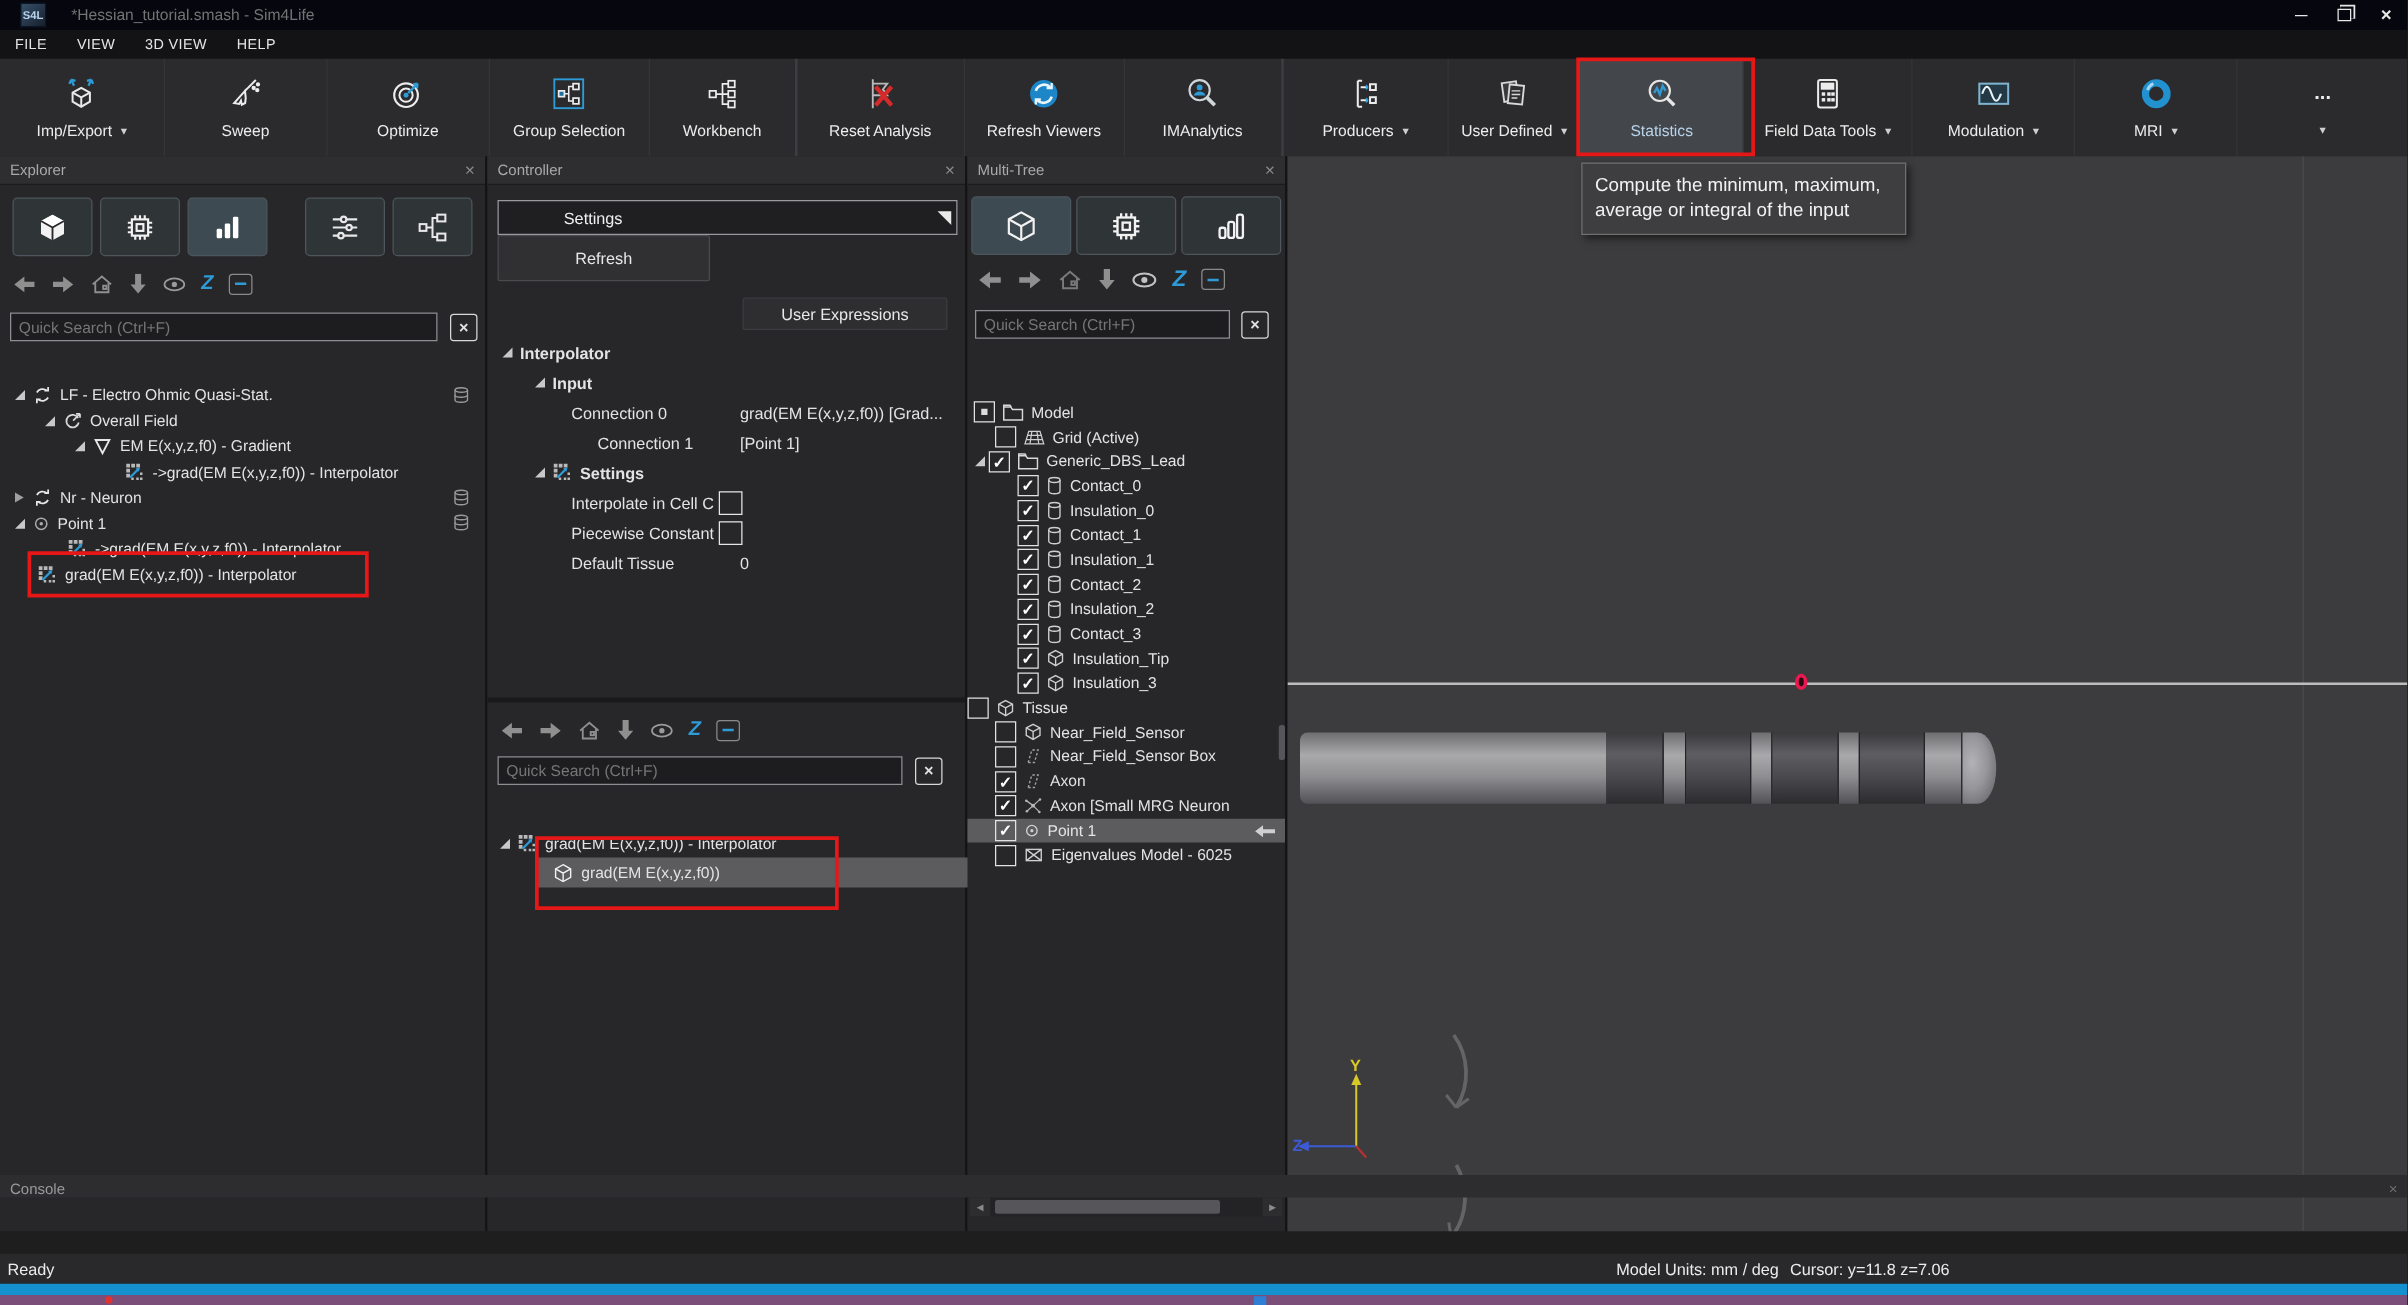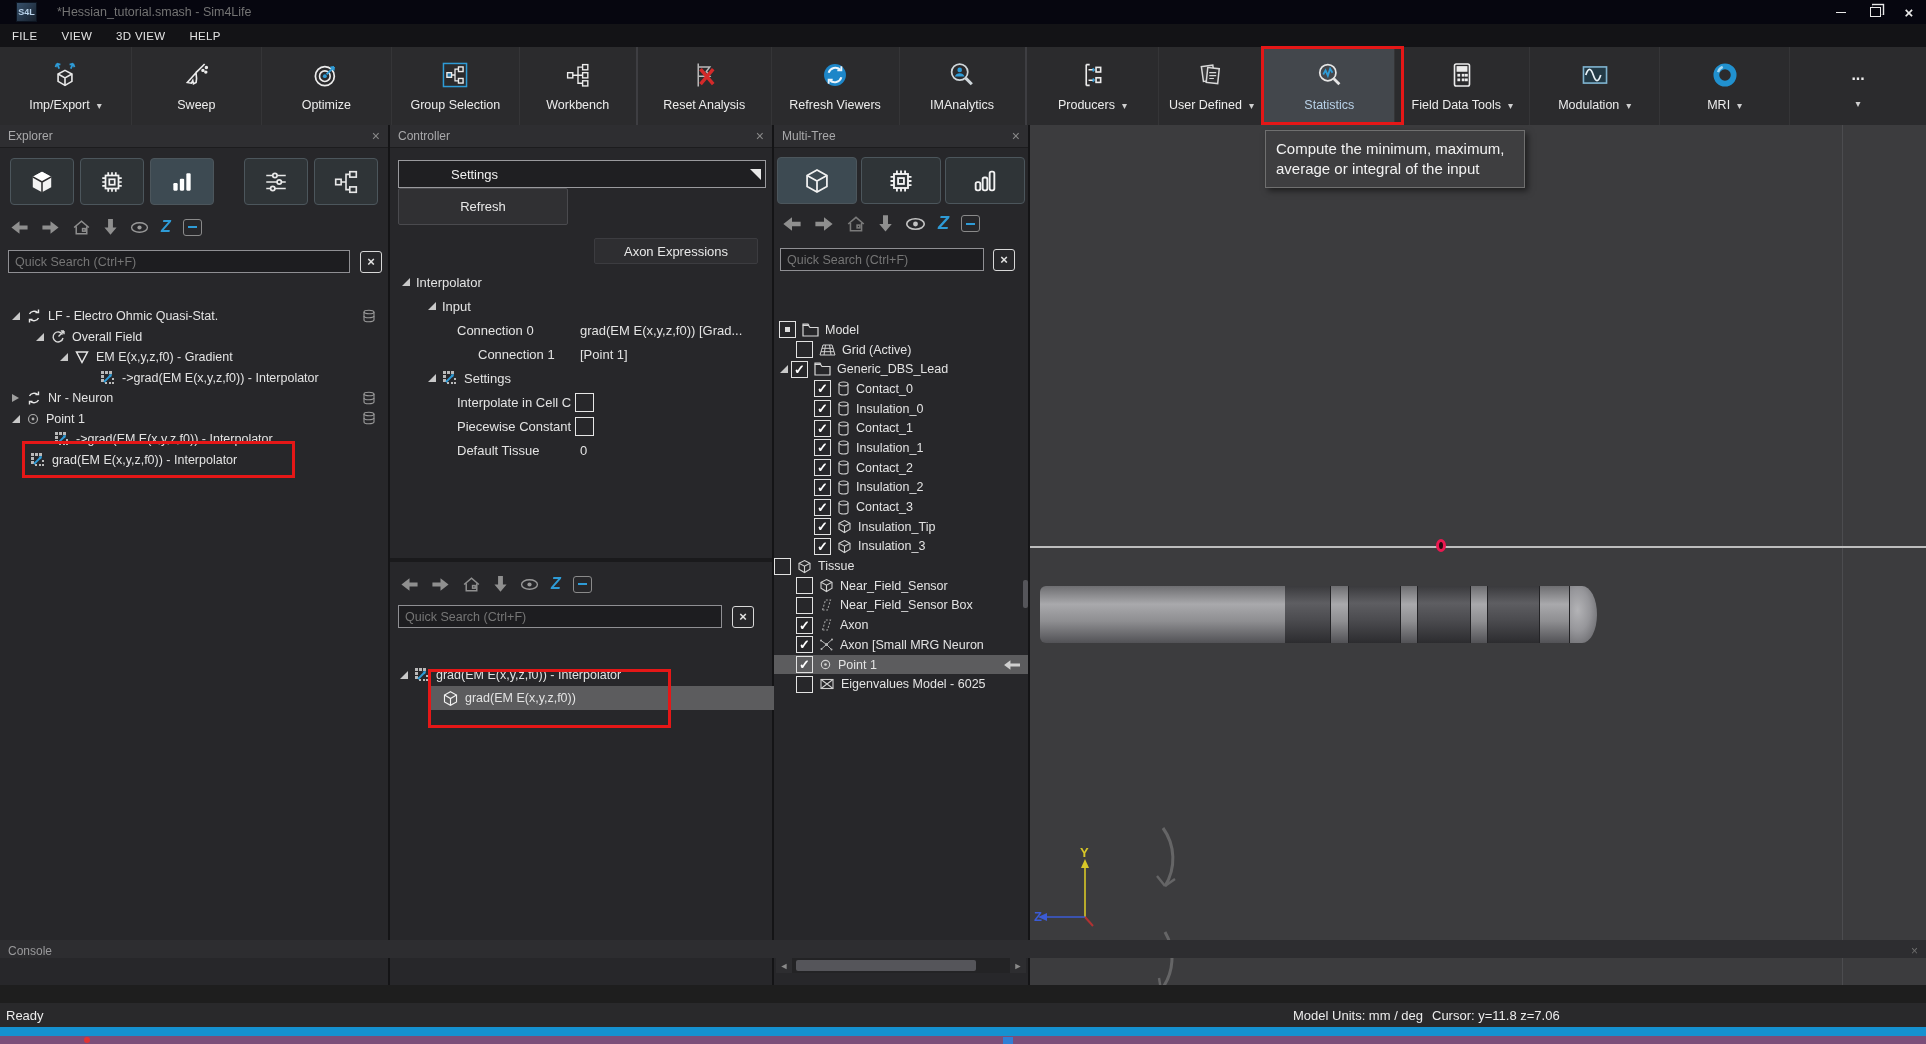--- a/index.html
+++ b/index.html
@@ -65,22 +65,22 @@
   .dbicon{margin-left:auto;margin-right:12px;flex:none;}
 
   
   .ctrldrop{position:absolute;left:8px;top:35px;width:366px;height:26px;background:#1f1f22;border:1px solid #9a9a9e;
             display:flex;align-items:center;}
   .ctrldrop .dtext{margin-left:52px;font-size:13px;color:#f0f0f0;}
   .ctrldrop .dtri{margin-left:auto;margin-right:4px;width:0;height:0;border-top:11px solid #e8e8e8;border-left:11px solid transparent;}
   .cbtn{position:absolute;background:#303033;border:1px solid #4a4a4e;border-radius:2px;color:#e8e8e8;font-size:13px;
         display:flex;align-items:center;justify-content:center;}
   .crow{height:24px;display:flex;align-items:center;font-size:13px;color:#e3e3e3;position:relative;}
-  .crow .bold{font-weight:normal;}
-  .cvalue{position:absolute;left:190px;font-size:13px;color:#e3e3e3;white-space:nowrap;overflow:hidden;max-width:190px;text-align:center;}
+  .crow .bold{font-weight:bold;}
+  .cvalue{position:absolute;left:202px;font-size:13px;color:#e3e3e3;white-space:nowrap;overflow:hidden;max-width:190px;text-align:center;}
   .ckbox{position:absolute;left:185px;width:17px;height:17px;border:1.7px solid #e6e6e6;background:transparent;}
   .splitter{position:absolute;left:0;width:100%;height:4px;background:#1a1a1c;}
   .selrow{background:#5c5c5e;}
 
   
   .mrow{height:19.7px;display:flex;align-items:center;font-size:12.5px;color:#e3e3e3;white-space:nowrap;position:relative;}
   .cb{width:15px;height:15px;border:1.6px solid #e2e2e2;flex:none;display:flex;align-items:center;justify-content:center;margin-right:6px;background:transparent;}
   .cb.checked::after{content:"✓";color:#fff;font-size:13px;font-weight:bold;line-height:1;}
   .cb.partial::after{content:"";width:5px;height:5px;background:#dcdcdc;display:block;}
   .micon{margin-right:6px;flex:none;}
@@ -631,21 +631,21 @@
   </div>
 
   <div class="ctrldrop">
     <span class="dtext">Settings</span>
     <span class="dtri"></span>
   </div>
   <div class="cbtn" style="left:8px;top:63px;width:168px;height:35px">
     <span>Refresh</span>
   </div>
   <div class="cbtn" style="left:204px;top:113px;width:162px;height:24px;background:#2e2e31;border-color:#3c3c40">
-    <span>Axon Expressions</span>
+    <span>User Expressions</span>
   </div>
 
   <div class="abs" style="left:0;top:145px;width:382px">
     <div class="crow" style="padding-left:12px">
       <span class="exp"></span>
       <span class="bold">Interpolator</span>
     </div>
     <div class="crow" style="padding-left:38px">
       <span class="exp"></span>
       <span class="bold">Input</span>

